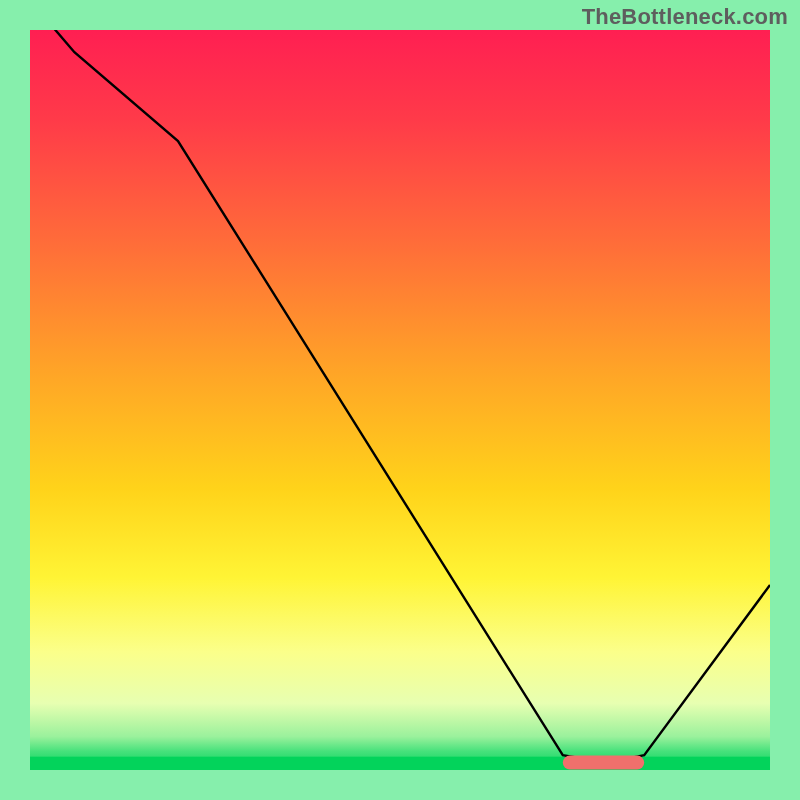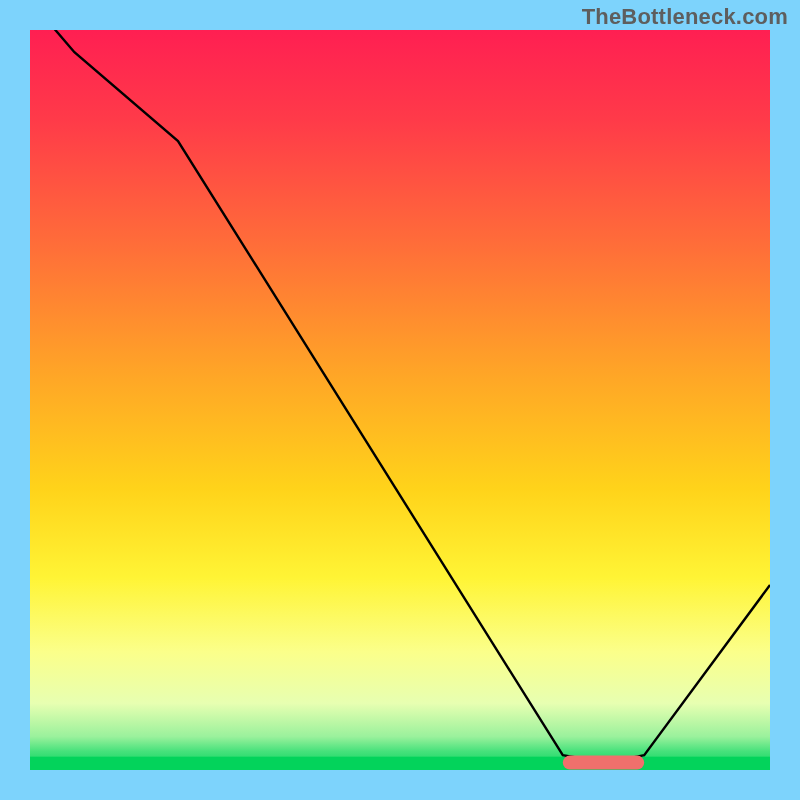--- a/index.html
+++ b/index.html
@@ -8,21 +8,21 @@
     width: 800px;
     height: 800px;
     overflow: hidden;
     background: #000;
     font-family: Arial, Helvetica, sans-serif;
   }
   .frame {
     position: relative;
     width: 800px;
     height: 800px;
-    background: #7dd3fc;
+    background: #86efac;
   }
   .watermark {
     position: absolute;
     top: 4px;
     right: 12px;
     color: #5e5e5e;
     font-weight: 700;
     font-size: 22px;
     letter-spacing: 0.2px;
     z-index: 10;

